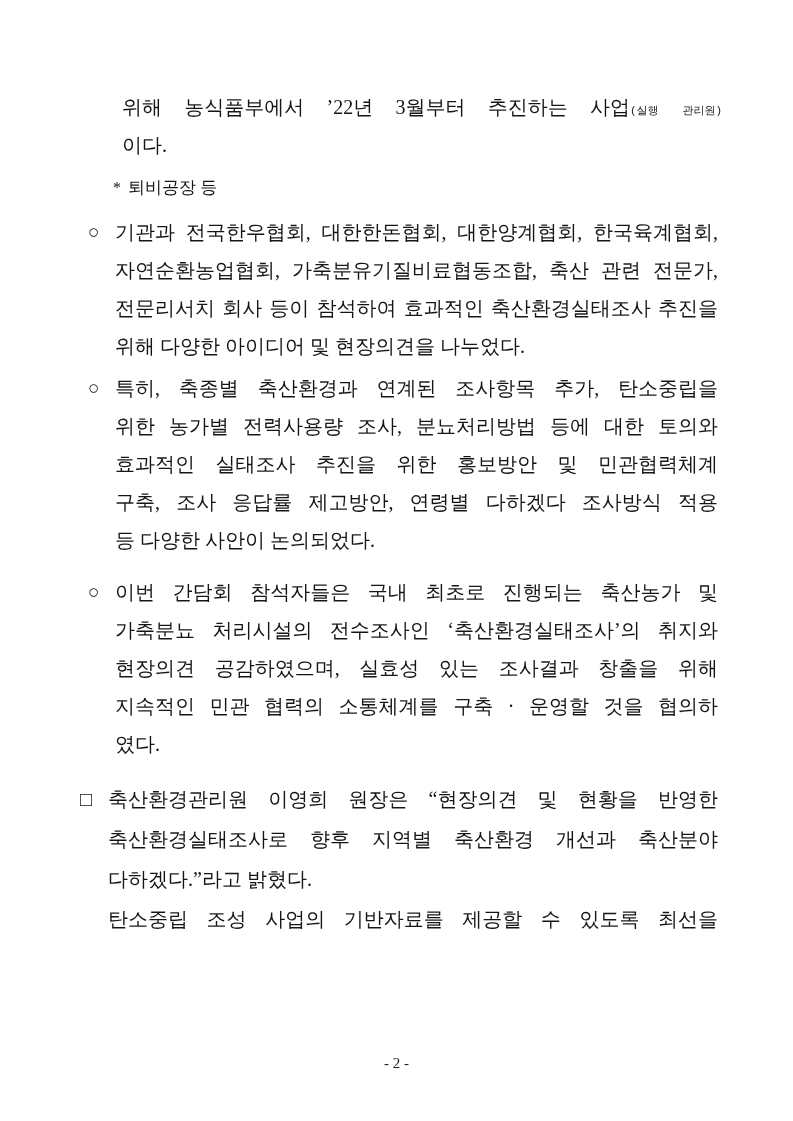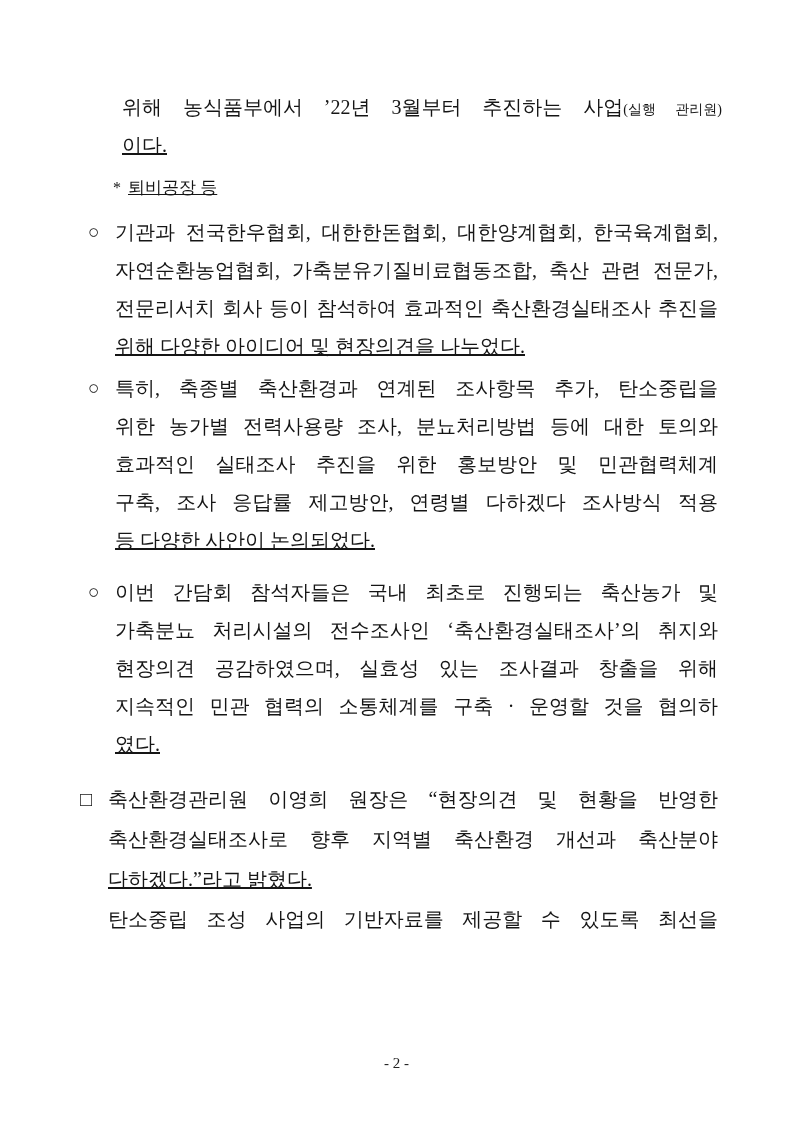--- a/index.html
+++ b/index.html
@@ -11,25 +11,25 @@
     color: #151515;
     font-family: "Liberation Serif", "DejaVu Serif", serif;
     overflow: hidden;
     box-sizing: border-box;
     padding-top: 88px;
     word-break: keep-all;
   }
   .para { position: relative; font-size: 20px; }
   .line { height: 38px; line-height: 38px; overflow: hidden; white-space: normal; }
   .jl { text-align: justify; text-align-last: justify; }
-  .ll { text-align: center; text-align-last: left; text-decoration: underline; }
+  .ll { text-align: center; text-align-last: left; }
 
   
   .p-cont { margin: 0 71px 8px 122px; }
-  .small { font-size: 14px; }
+  .small { font-size: 11px; font-family: Liberation Mono, monospace; }
 
   
   .footnote { position: relative; margin: 0 58px 10px 128px; font-size: 17px; }
   .fn-line { height: 31px; line-height: 31px; overflow: hidden; }
   .fn-marker {
     position: absolute; left: -15px; top: 0;
     height: 31px; line-height: 31px; font-size: 16px;
   }
 
   

